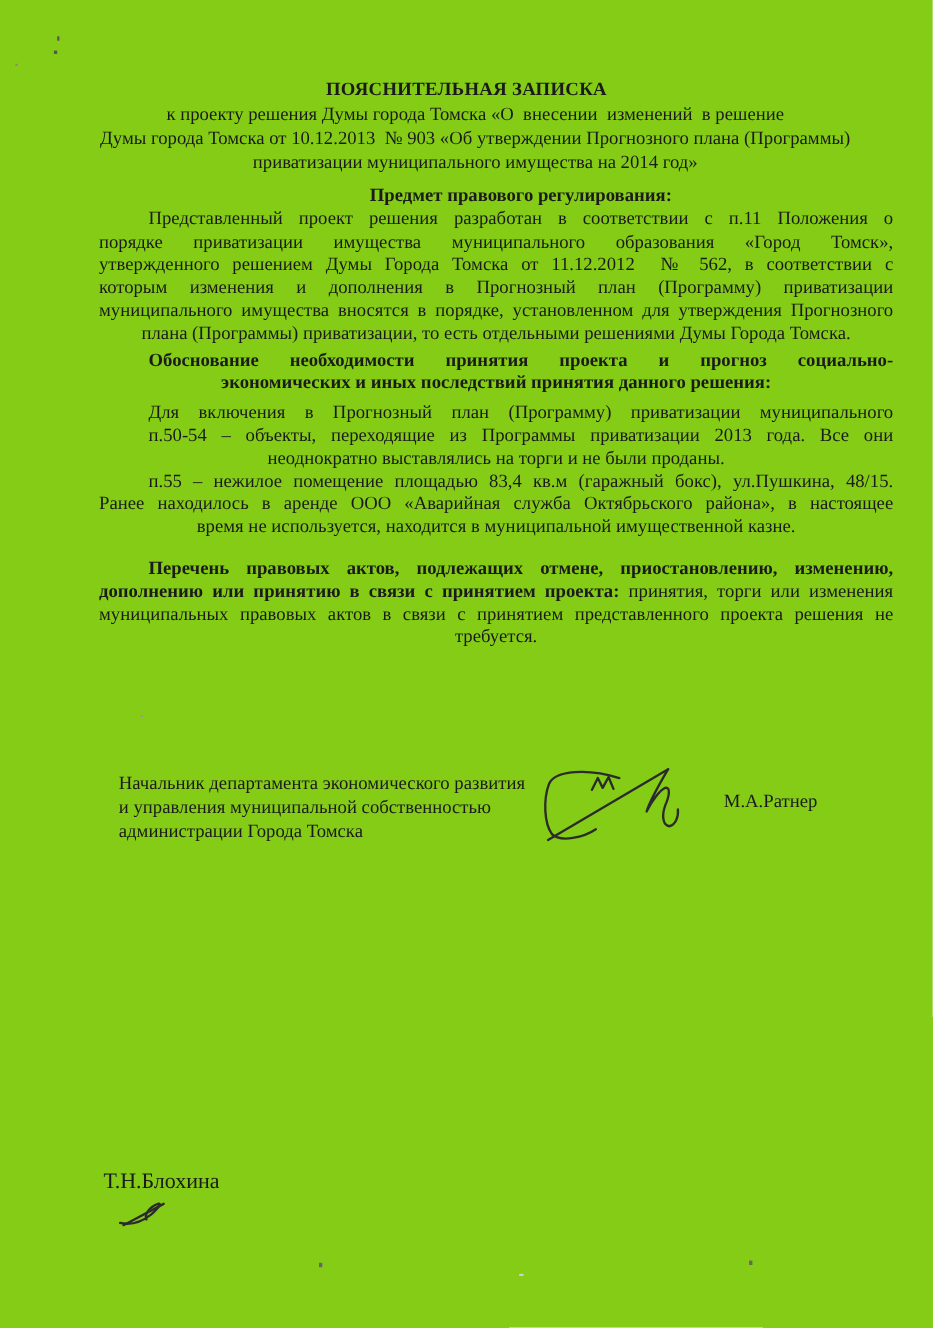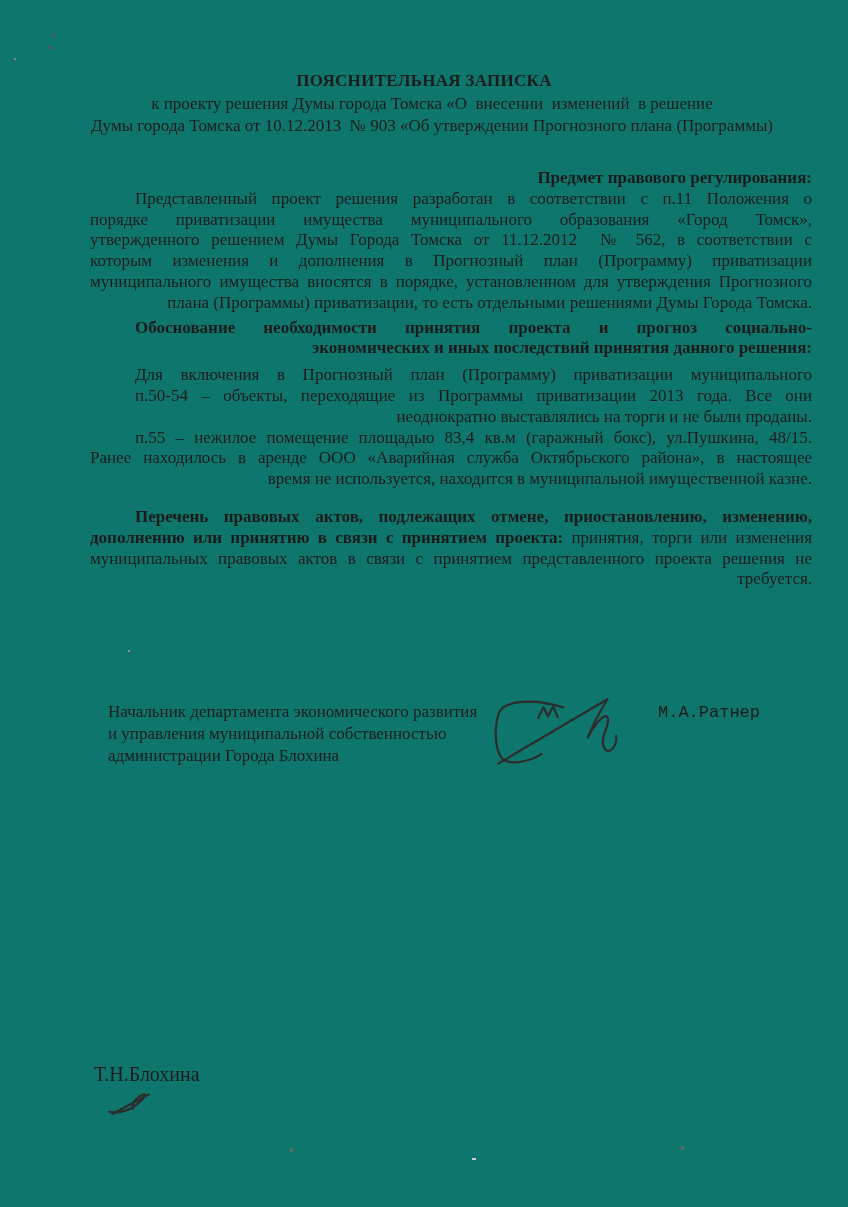--- a/index.html
+++ b/index.html
@@ -1,20 +1,20 @@
 <!DOCTYPE html>
 <html lang="ru"><head>
 <meta charset="utf-8">
 <style>
   html,body { margin:0; padding:0; background:#ffffff; }
   .page {
     position:relative;
     width:848px;
     height:1207px;
-    background:#0f766e;
+    background:#84cc16;
     overflow:hidden;
     font-family:"Liberation Serif","DejaVu Serif",serif;
     color:#1b1b1b;
   }
   .b { font-weight:bold; }
 
   
   .doc-header {
     position:absolute;
     top:70px; left:0;
@@ -31,34 +31,34 @@
   .doc-body {
     position:absolute;
     top:168px; left:90px;
     width:722px;
     font-size:17px;
     line-height:20.8px;
   }
   .para.gap-s { margin-top:4px; }
   .para.gap-m { margin-top:6px; }
   .para.gap-l { margin-top:17px; }
-  .tline { text-align:right; }
+  .tline { text-align:center; }
   .tline.just { text-align:justify; text-align-last:justify; }
   .tline.ind  { text-indent:45px; }
 
   
   .sig-block {
     position:absolute;
     top:701px; left:90px;
     width:722px; height:90px;
     font-size:17px;
     line-height:22px;
   }
   .sig-position { position:absolute; left:18px; top:0; width:420px; }
-  .sig-name { position:absolute; left:568px; top:1px;font-family:Liberation Mono, monospace; }
+  .sig-name { position:absolute; left:568px; top:17px; }
   .sig-main { position:absolute; left:402px; top:-8px; width:142px; height:76px; }
   .sig-main path, .executor-sig path {
     fill:none; stroke:#2b2b2b; stroke-width:2.4; stroke-linecap:round; stroke-linejoin:round;
   }
 
   
   .executor { position:absolute; left:94px; top:1064px; width:220px; height:60px; font-size:20px; line-height:20px; }
   .executor-name { position:relative; z-index:2; }
   .executor-sig { position:absolute; left:12px; top:25px; width:48px; height:26px; }
   .executor-sig path { stroke-width:2; }
@@ -77,20 +77,21 @@
   <span class="speck" style="left:128px;top:650px;width:2px;height:2px;background:#999;"></span>
   <span class="speck" style="left:290px;top:1148px;width:3px;height:4px;background:#666;"></span>
   <span class="speck" style="left:681px;top:1146px;width:3px;height:4px;background:#666;"></span>
   <span class="speck" style="left:472px;top:1158px;width:4px;height:2px;background:#cfcfcf;"></span>
 
   <header class="doc-header">
     <div class="doc-title">ПОЯСНИТЕЛЬНАЯ ЗАПИСКА</div>
     <div class="doc-subtitle">
         <div class="hline">к проекту решения Думы города Томска «О&nbsp; внесении&nbsp; изменений&nbsp; в решение</div>
         <div class="hline">Думы города Томска от 10.12.2013&nbsp; № 903 «Об утверждении Прогнозного плана (Программы)</div>
+        <div class="hline">приватизации муниципального имущества на 2014 год»</div>
       </div>
   </header>
 
   <main class="doc-body">
       <div class="para">
         <div class="tline ind"><span class="b">Предмет правового регулирования:</span></div>
       </div>
       <div class="para">
         <div class="tline just ind"><span>Представленный проект решения разработан в соответствии с п.11 Положения о</span></div>
         <div class="tline just"><span>порядке приватизации имущества муниципального образования «Город Томск»,</span></div>
@@ -120,21 +121,21 @@
         <div class="tline just"><span class="b">дополнению или принятию в связи с принятием проекта:</span><span> принятия, торги или изменения</span></div>
         <div class="tline just"><span>муниципальных правовых актов в связи с принятием представленного проекта решения не</span></div>
         <div class="tline"><span>требуется.</span></div>
       </div>
     </main>
 
   <section class="sig-block">
     <div class="sig-position">
         <div class="hline">Начальник департамента экономического развития</div>
         <div class="hline">и управления муниципальной собственностью</div>
-        <div class="hline">администрации Города Блохина</div>
+        <div class="hline">администрации Города Томска</div>
       </div>
 
     <svg class="sig-main" viewBox="0 0 160 85" preserveAspectRatio="none" aria-hidden="true">
       <path d="M80 16 C48 6 14 8 8 22 C2 38 3 62 11 73 C20 82 44 76 56 68"></path>
       <path d="M52 28 L58 16 L63 26 L69 15 L74 27"></path>
       <path d="M7 79 L130 7"></path>
       <path d="M130 7 C120 24 111 40 108 50 C114 38 122 28 127 26 C133 25 131 35 127 44 C123 55 125 64 131 65 C137 64 141 56 140 48"></path>
     </svg>
 
     <div class="sig-name">М.А.Ратнер</div>

